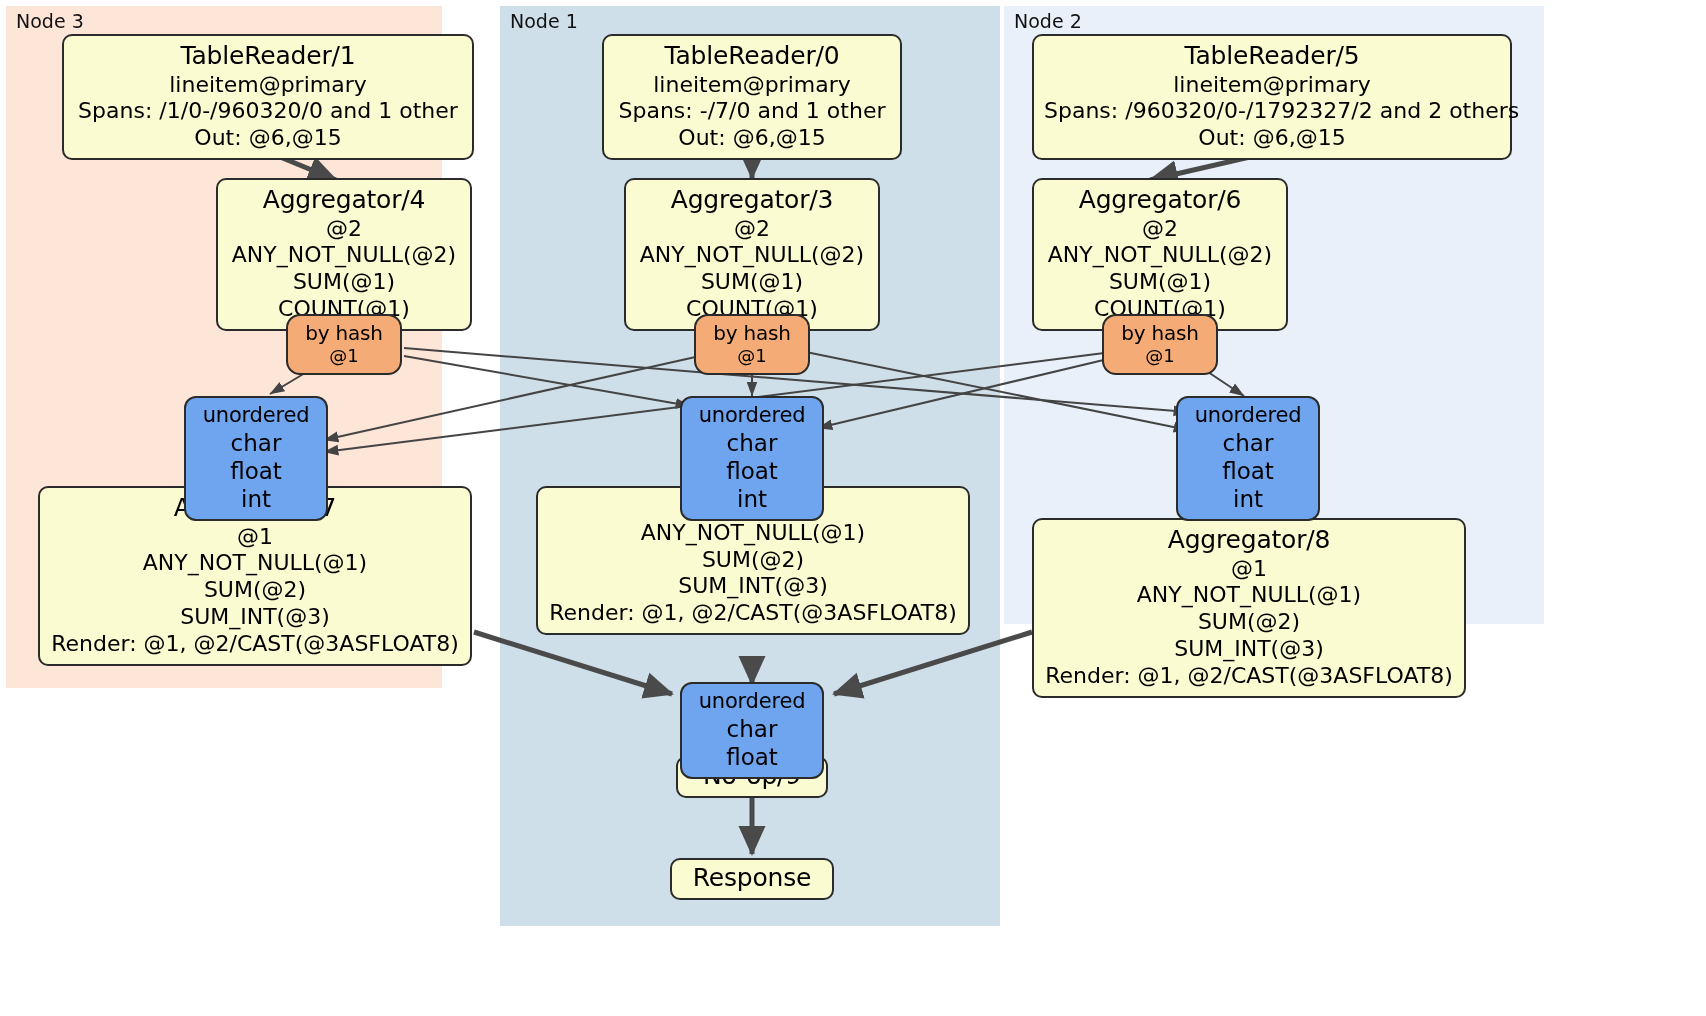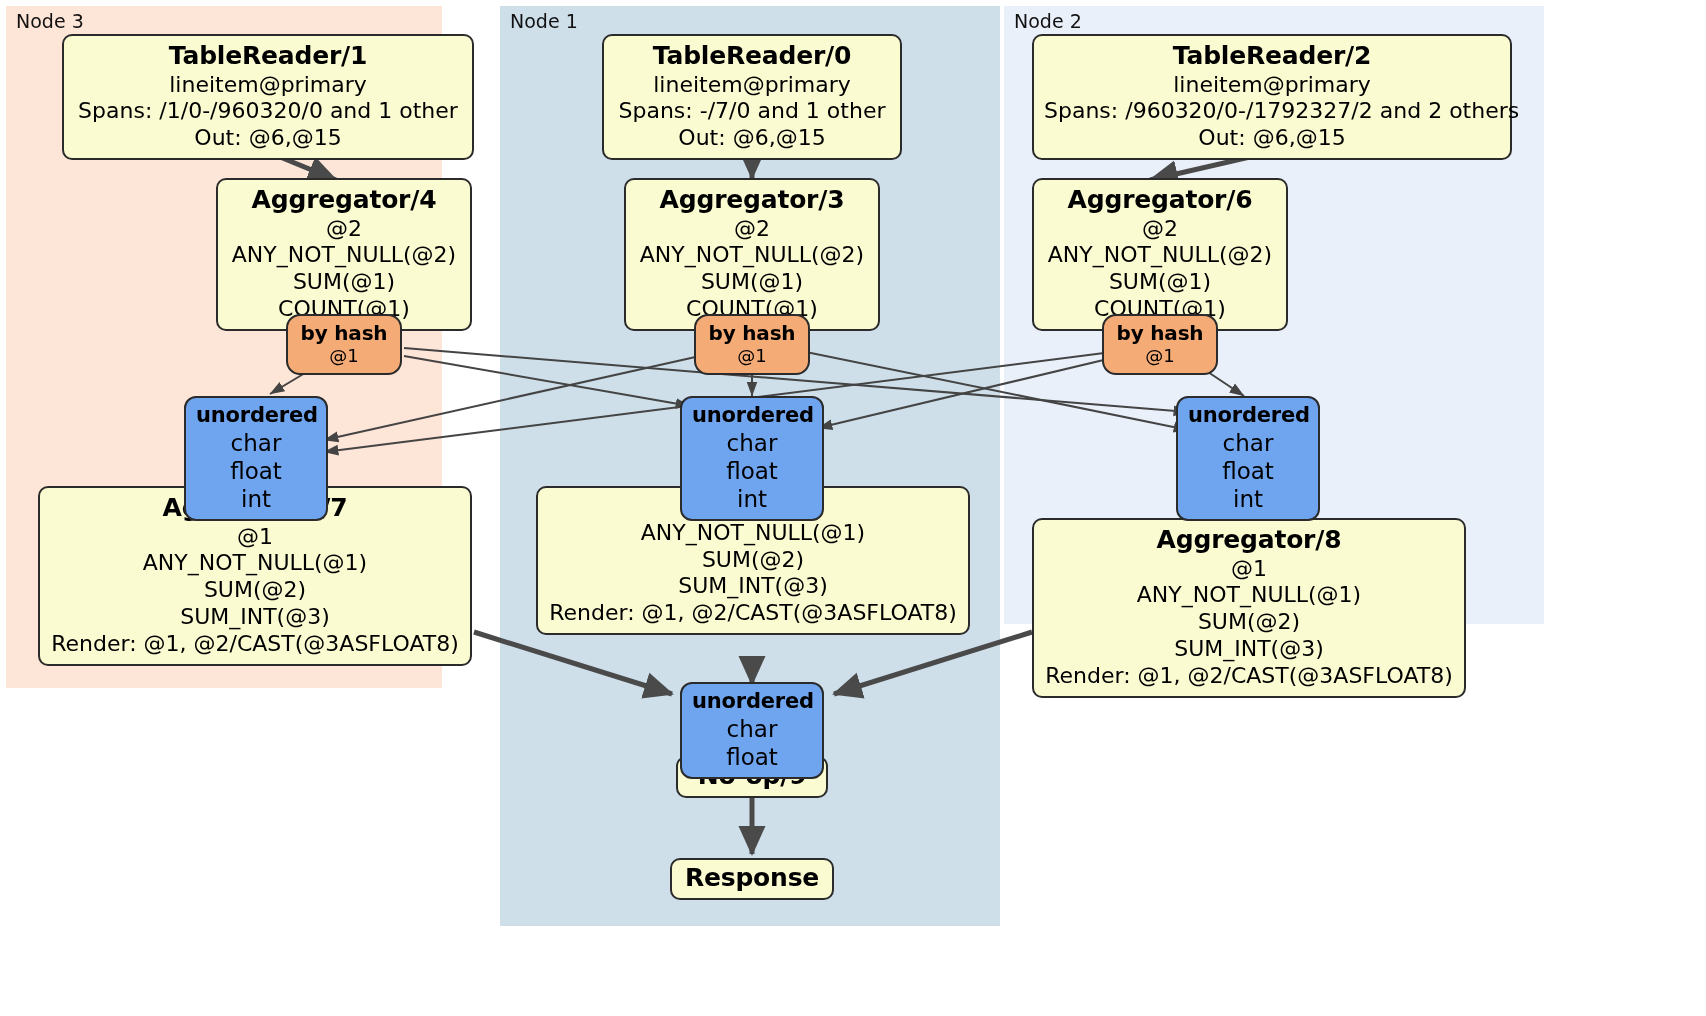--- a/index.html
+++ b/index.html
@@ -55,21 +55,21 @@
     box-sizing: border-box;
     border: 2px solid #2b2b2b;
     border-radius: 10px;
     text-align: center;
     line-height: 1.22;
     color: #000000;
     padding: 5px 10px 6px 10px;
     white-space: nowrap;
   }
   .box .title {
-    font-weight: bold;
+    font-weight: normal;
     font-size: 25px;
     letter-spacing: -0.2px;
   }
   .box .line {
     font-size: 22px;
   }
 
   .proc {
     background: #fbfbd2;
   }
@@ -164,21 +164,21 @@
   </div>
 
   <div class="box proc layer-proc" id="tr0" style="left:602px; top:34px; width:300px;">
     <div class="title">TableReader/0</div>
     <div class="line">lineitem@primary</div>
     <div class="line">Spans: -/7/0 and 1 other</div>
     <div class="line">Out: @6,@15</div>
   </div>
 
   <div class="box proc layer-proc" id="tr2" style="left:1032px; top:34px; width:480px;">
-    <div class="title">TableReader/2</div>
+    <div class="title">TableReader/5</div>
     <div class="line">lineitem@primary</div>
     <div class="line">Spans: /960320/0-/1792327/2 and 2 others</div>
     <div class="line">Out: @6,@15</div>
   </div>
 
   <div class="box proc layer-proc" id="agg4" style="left:216px; top:178px; width:256px;">
     <div class="title">Aggregator/4</div>
     <div class="line">@2</div>
     <div class="line">ANY_NOT_NULL(@2)</div>
     <div class="line">SUM(@1)</div>

